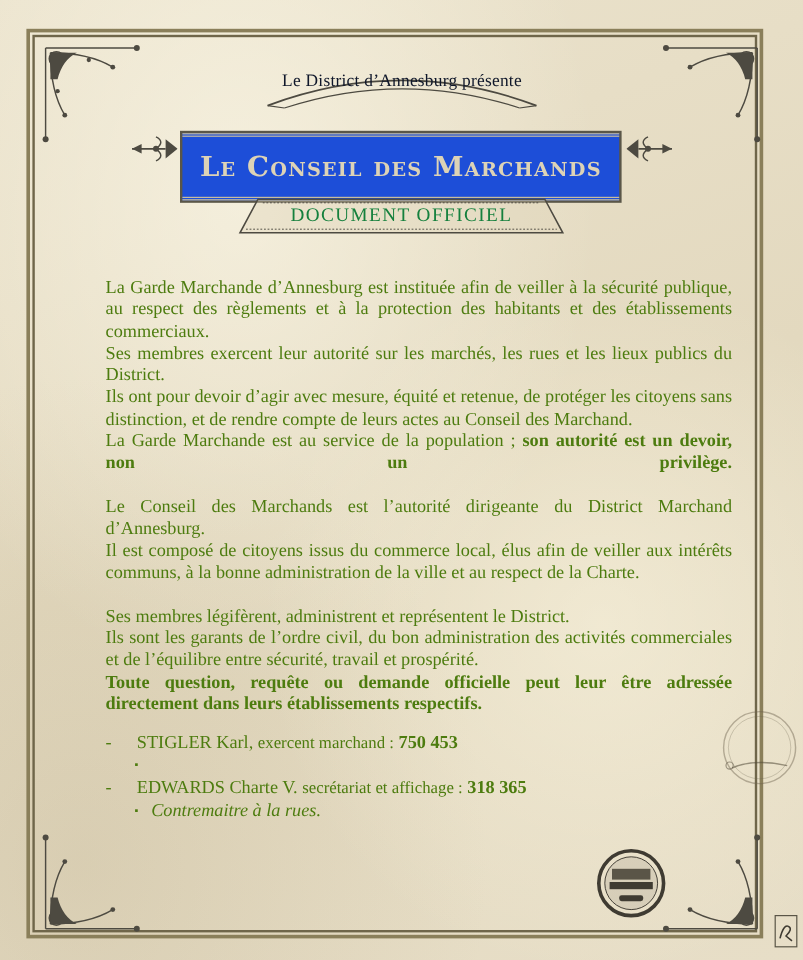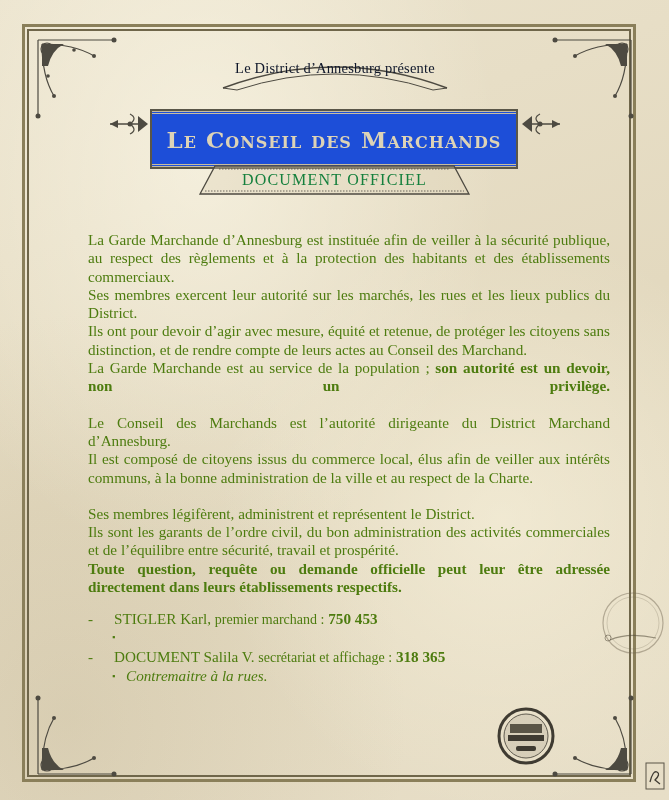--- a/index.html
+++ b/index.html
@@ -220,29 +220,29 @@
   <p>Il est composé de citoyens issus du commerce local, élus afin de veiller aux intérêts communs, à la bonne administration de la ville et au respect de la Charte.</p>
   <div class="gap"></div>
   <p>Ses membres légifèrent, administrent et représentent le District.</p>
   <p>Ils sont les garants de l’ordre civil, du bon administration des activités commerciales et de l’équilibre entre sécurité, travail et prospérité.</p>
   <p><b>Toute question, requête ou demande officielle peut leur être adressée directement dans leurs établissements respectifs.</b></p>
 
   <div class="list">
     <div class="list-row">
       <span class="dash">-</span>
       <span>STIGLER Karl,</span>&nbsp;
-      <span style="font-size:14px">premier marchand :</span>&nbsp;
+      <span style="font-size:14px">exercent marchand :</span>&nbsp;
       <b>750 453</b>
     </div>
     <div class="sub-row">
       <span class="bullet">▪</span>
     </div>
     <div class="list-row">
       <span class="dash">-</span>
-      <span>DOCUMENT Salila V.</span>&nbsp;
+      <span>EDWARDS Charte V.</span>&nbsp;
       <span style="font-size:14px">secrétariat et affichage :</span>&nbsp;
       <b>318 365</b>
     </div>
     <div class="sub-row">
       <span class="bullet">▪</span>
       <i>Contremaitre à la rues.</i>
     </div>
   </div>
 </div>
 

